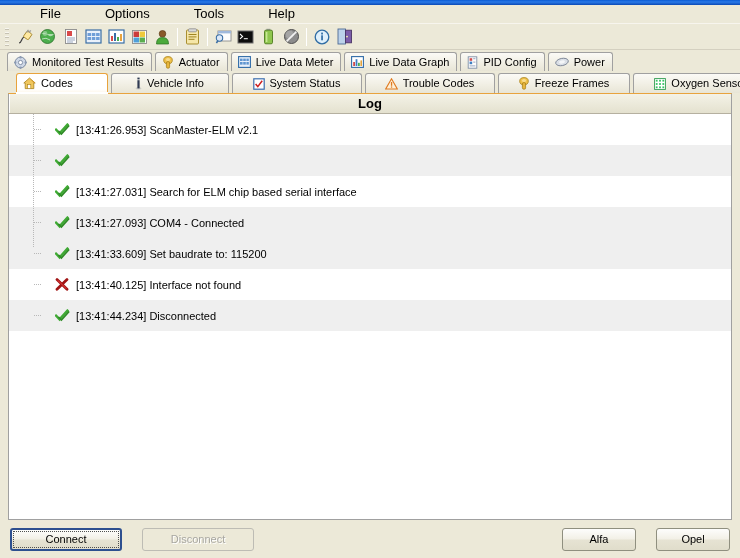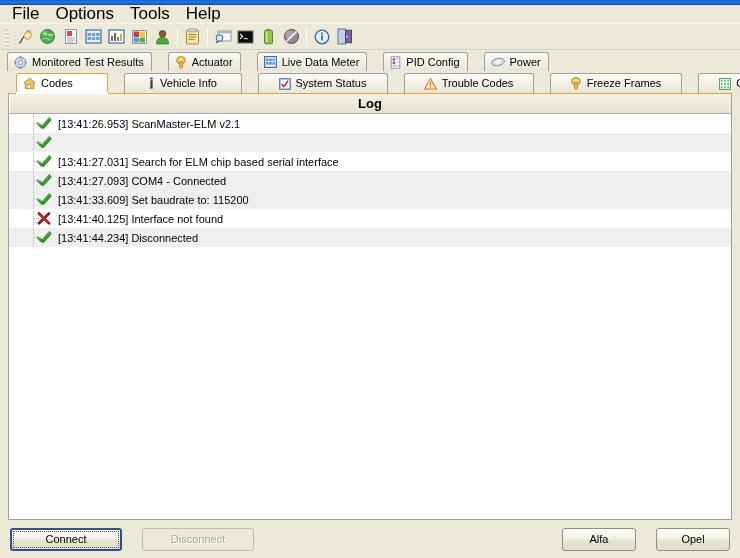--- a/index.html
+++ b/index.html
@@ -30,24 +30,25 @@
     flex: 0 0 auto;
     height: 18px;
     background: #ece9d8;
     display: flex;
     align-items: center;
     padding-left: 4px;
     border-bottom: 1px solid #ece9d8;
   }
   .menu-item {
     padding: 2px 8px 3px 8px;
-    font-size: 17px;
+    font-size: 13px;
     color: #000;
     line-height: 13px;
     cursor: default;
+    margin-left: 28px;
   }
 
   
   .toolbar {
     flex: 0 0 auto;
     height: 27px;
     background: #ece9d8;
     display: flex;
     align-items: center;
     padding-left: 5px;
@@ -89,21 +90,21 @@
   }
   .tabrow.row1 { padding-left: 7px; }
   .tabrow.row2 { padding-left: 16px; height: 22px; }
 
   .tab {
     height: 19px;
     display: flex;
     align-items: center;
     gap: 5px;
     padding: 0 7px 0 6px;
-    margin-right: 16px;
+    margin-right: 3px;
     background: linear-gradient(to bottom, #fbfaf6 0%, #f1efe4 55%, #e8e5d6 100%);
     border: 1px solid #a0a0a0;
     border-bottom: none;
     border-radius: 3px 3px 0 0;
     font-size: 11px;
     color: #000;
     white-space: nowrap;
     cursor: default;
     position: relative;
   }
@@ -165,24 +166,24 @@
   .tree-line {
     position: absolute;
     left: 24px; top: 0;
     width: 1px;
     height: 134px;
     background: repeating-linear-gradient(
       to bottom, #b8b8b8 0 1px, transparent 1px 2px);
     z-index: 3;
   }
   .log-row {
-    height: 19px;
+    height: 31px;
     display: flex;
     align-items: center;
-    padding-left: 18px;
+    padding-left: 36px;
     font-size: 11px;
     color: #000;
     position: relative;
     cursor: default;
   }
   .log-row.odd  { background: #ffffff; }
   .log-row.even { background: #efefef; }
   .log-row .dash {
     position: absolute;
     left: 25px;
@@ -428,20 +429,32 @@
             <rect x="8.4" y="2.6" width="2.4" height="2.4"></rect>
             <rect x="2" y="6" width="2.6" height="2.6"></rect>
               <rect x="5.2" y="6" width="2.6" height="2.6"></rect>
             <rect x="8.4" y="6" width="2.4" height="2.6"></rect>
           </g>
         </svg>
       </span>
       <span class="tlabel">Live Data Meter</span>
     </div>
 
+    <div class="tab">
+      <span class="ticon">
+        <svg width="13" height="12" viewBox="0 0 13 12">
+          <rect x="0.6" y="0.6" width="11.8" height="10.8" fill="#ffffff" stroke="#2f6ba8" stroke-width="1.1"></rect>
+          <rect x="2.2" y="6" width="1.8" height="4" fill="#d14a4a"></rect>
+          <rect x="4.6" y="3.2" width="1.8" height="6.8" fill="#3d7ec2"></rect>
+          <rect x="7" y="6.8" width="1.8" height="3.2" fill="#4cae4c"></rect>
+          <rect x="9.4" y="4.4" width="1.6" height="5.6" fill="#e2a33b"></rect>
+        </svg>
+      </span>
+      <span class="tlabel">Live Data Graph</span>
+    </div>
 
     <div class="tab">
       <span class="ticon">
         <svg width="11" height="13" viewBox="0 0 11 13">
           <rect x="1.2" y="0.8" width="8.6" height="11.4" fill="#fdfdfd" stroke="#7f8fa6" stroke-width=".9"></rect>
           <rect x="2.6" y="2.2" width="2.6" height="2.6" fill="#d14a4a"></rect>
           <rect x="2.6" y="5.6" width="2.6" height="2.6" fill="#3d7ec2"></rect>
           <rect x="6.2" y="2.2" width="2.2" height="1" fill="#9aa7c0"></rect>
           <rect x="6.2" y="5.6" width="2.2" height="1" fill="#9aa7c0"></rect>
           <rect x="2.6" y="9.4" width="5.8" height="1" fill="#9aa7c0"></rect>

